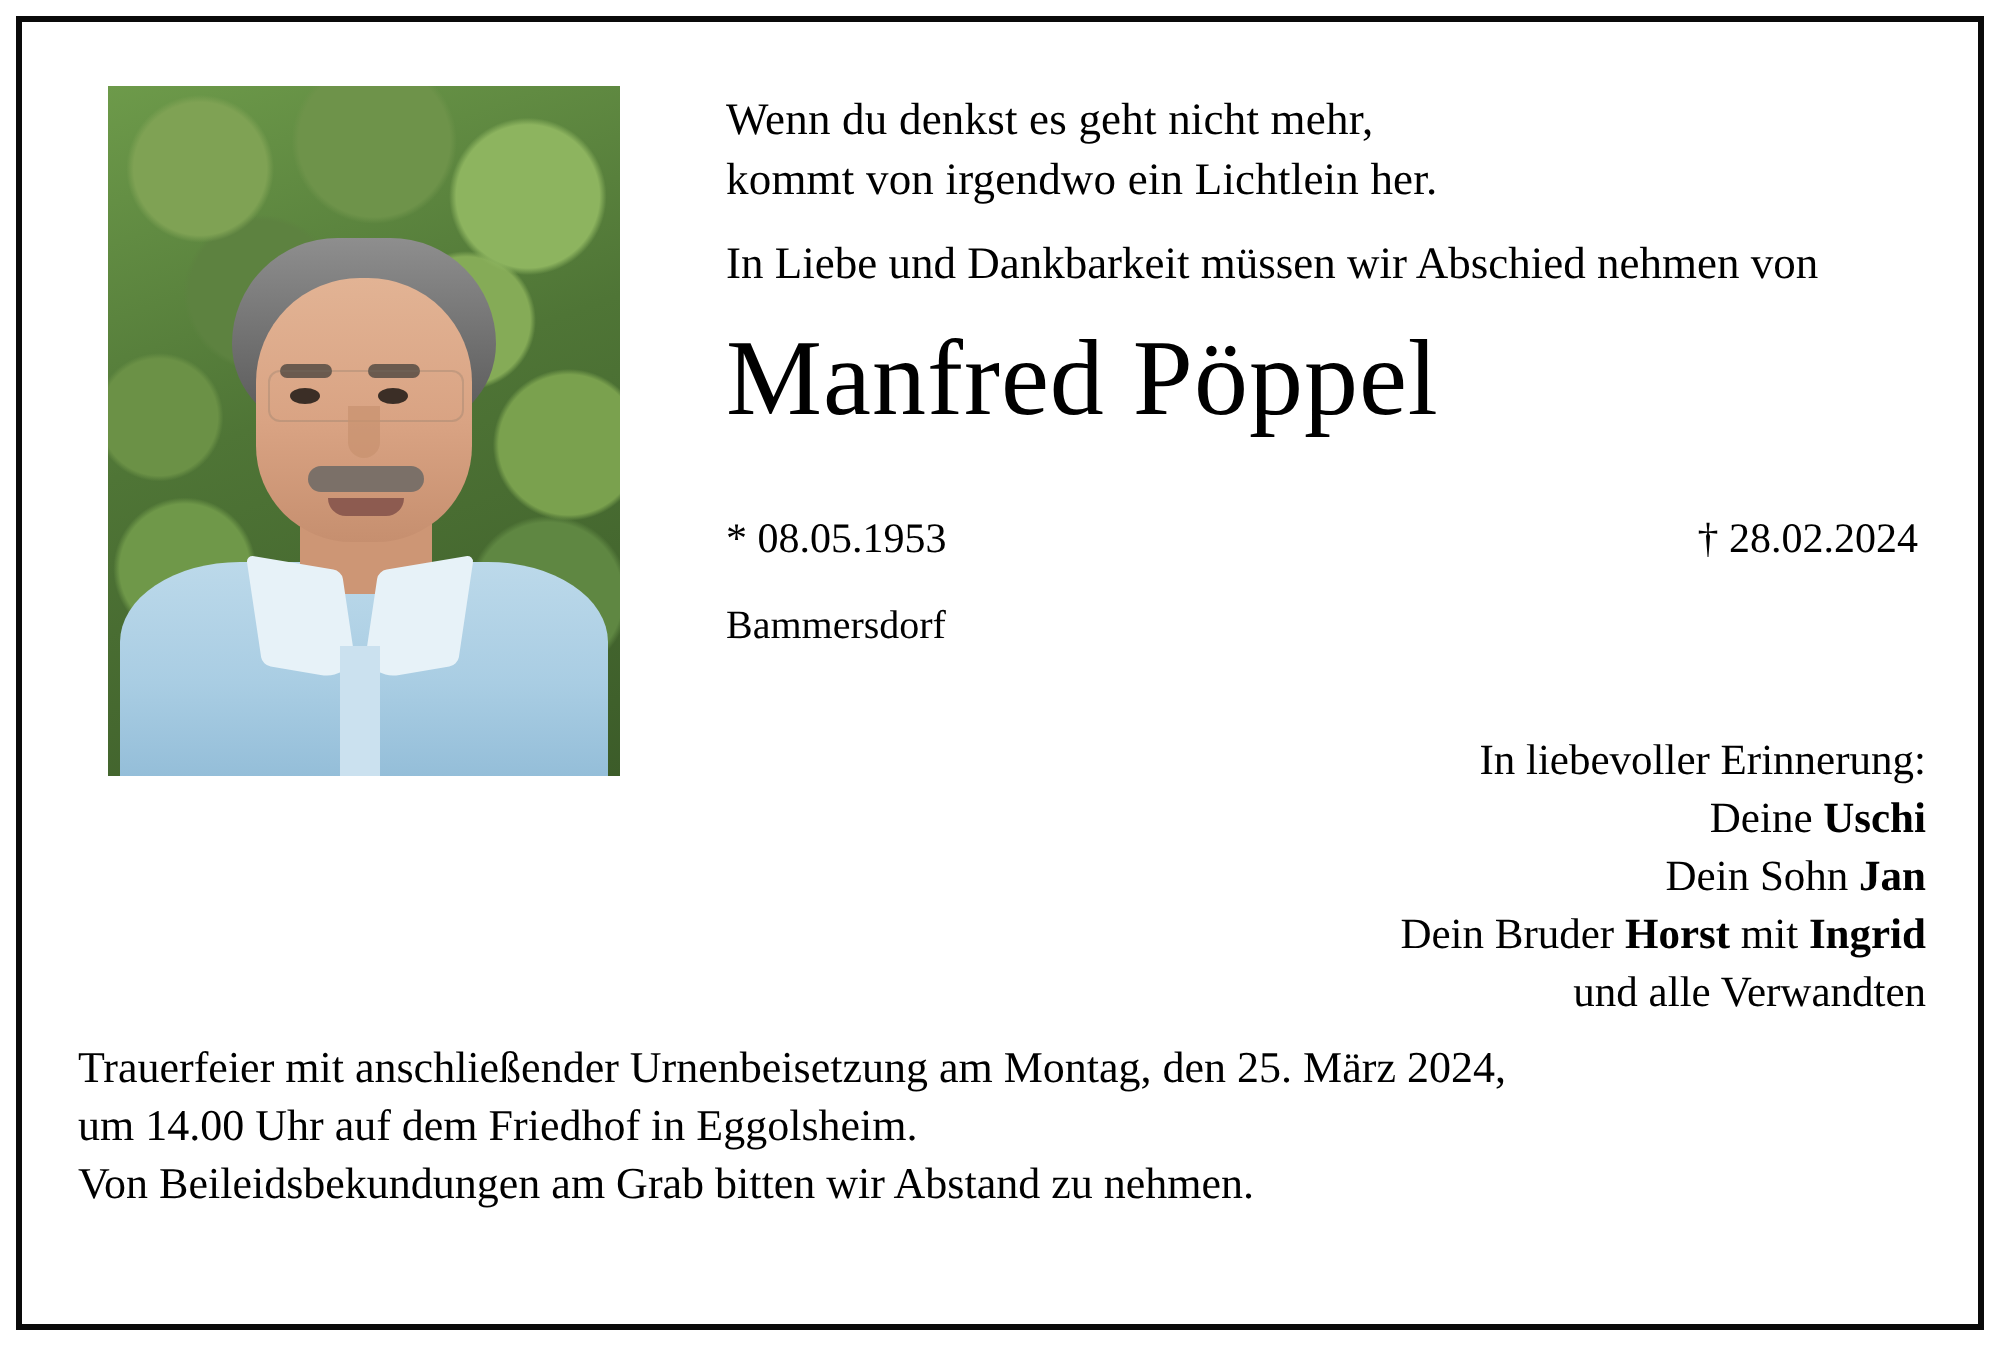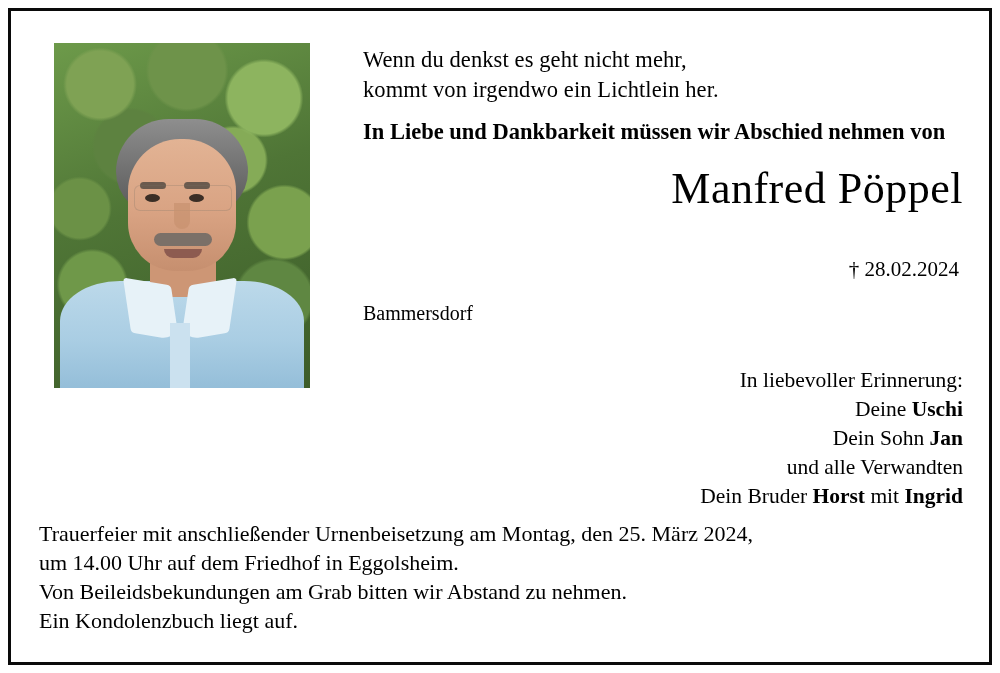--- a/index.html
+++ b/index.html
@@ -186,29 +186,28 @@
     font-size: 22.5px;
     line-height: 30px;
     letter-spacing: .1px;
   }
   .lead {
     position: absolute;
     left: 352px;
     top: 106px;
     font-size: 22.5px;
     line-height: 30px;
-    font-weight: bold;
   }
   .name {
     position: absolute;
     left: 352px;
     top: 140px;
     width: 600px;
-    text-align: right;
-    font-size: 44px;
+    text-align: left;
+    font-size: 54px;
     line-height: 76px;
     letter-spacing: .5px;
     white-space: nowrap;
   }
   .dates {
     position: absolute;
     left: 352px;
     top: 244px;
     width: 596px;
     font-size: 21px;
@@ -272,35 +271,35 @@
       <div class="verse">
         <div>Wenn du denkst es geht nicht mehr,</div>
         <div>kommt von irgendwo ein Lichtlein her.</div>
       </div>
 
       <div class="lead">In Liebe und Dankbarkeit müssen wir Abschied nehmen von</div>
 
       <div class="name">Manfred Pöppel</div>
 
       <div class="dates">
+        <span class="birth">* 08.05.1953</span>
         <span class="death">† 28.02.2024</span>
       </div>
 
       <div class="place">Bammersdorf</div>
 
       <div class="family">
         <div>In liebevoller Erinnerung:</div>
         <div><span>Deine </span><b>Uschi</b></div>
         <div><span>Dein Sohn </span><b>Jan</b></div>
+        <div><span>Dein Bruder </span><b>Horst</b><span> mit </span><b>Ingrid</b></div>
         <div>und alle Verwandten</div>
-        <div><span>Dein Bruder </span><b>Horst</b><span> mit </span><b>Ingrid</b></div>
       </div>
 
       <div class="service">
         <div>Trauerfeier mit anschließender Urnenbeisetzung am Montag, den 25. März 2024,</div>
         <div>um 14.00 Uhr auf dem Friedhof in Eggolsheim.</div>
         <div>Von Beileidsbekundungen am Grab bitten wir Abstand zu nehmen.</div>
-        <div>Ein Kondolenzbuch liegt auf.</div>
       </div>
 
     </div>
   </div>
 </div>
 
 </body></html>

